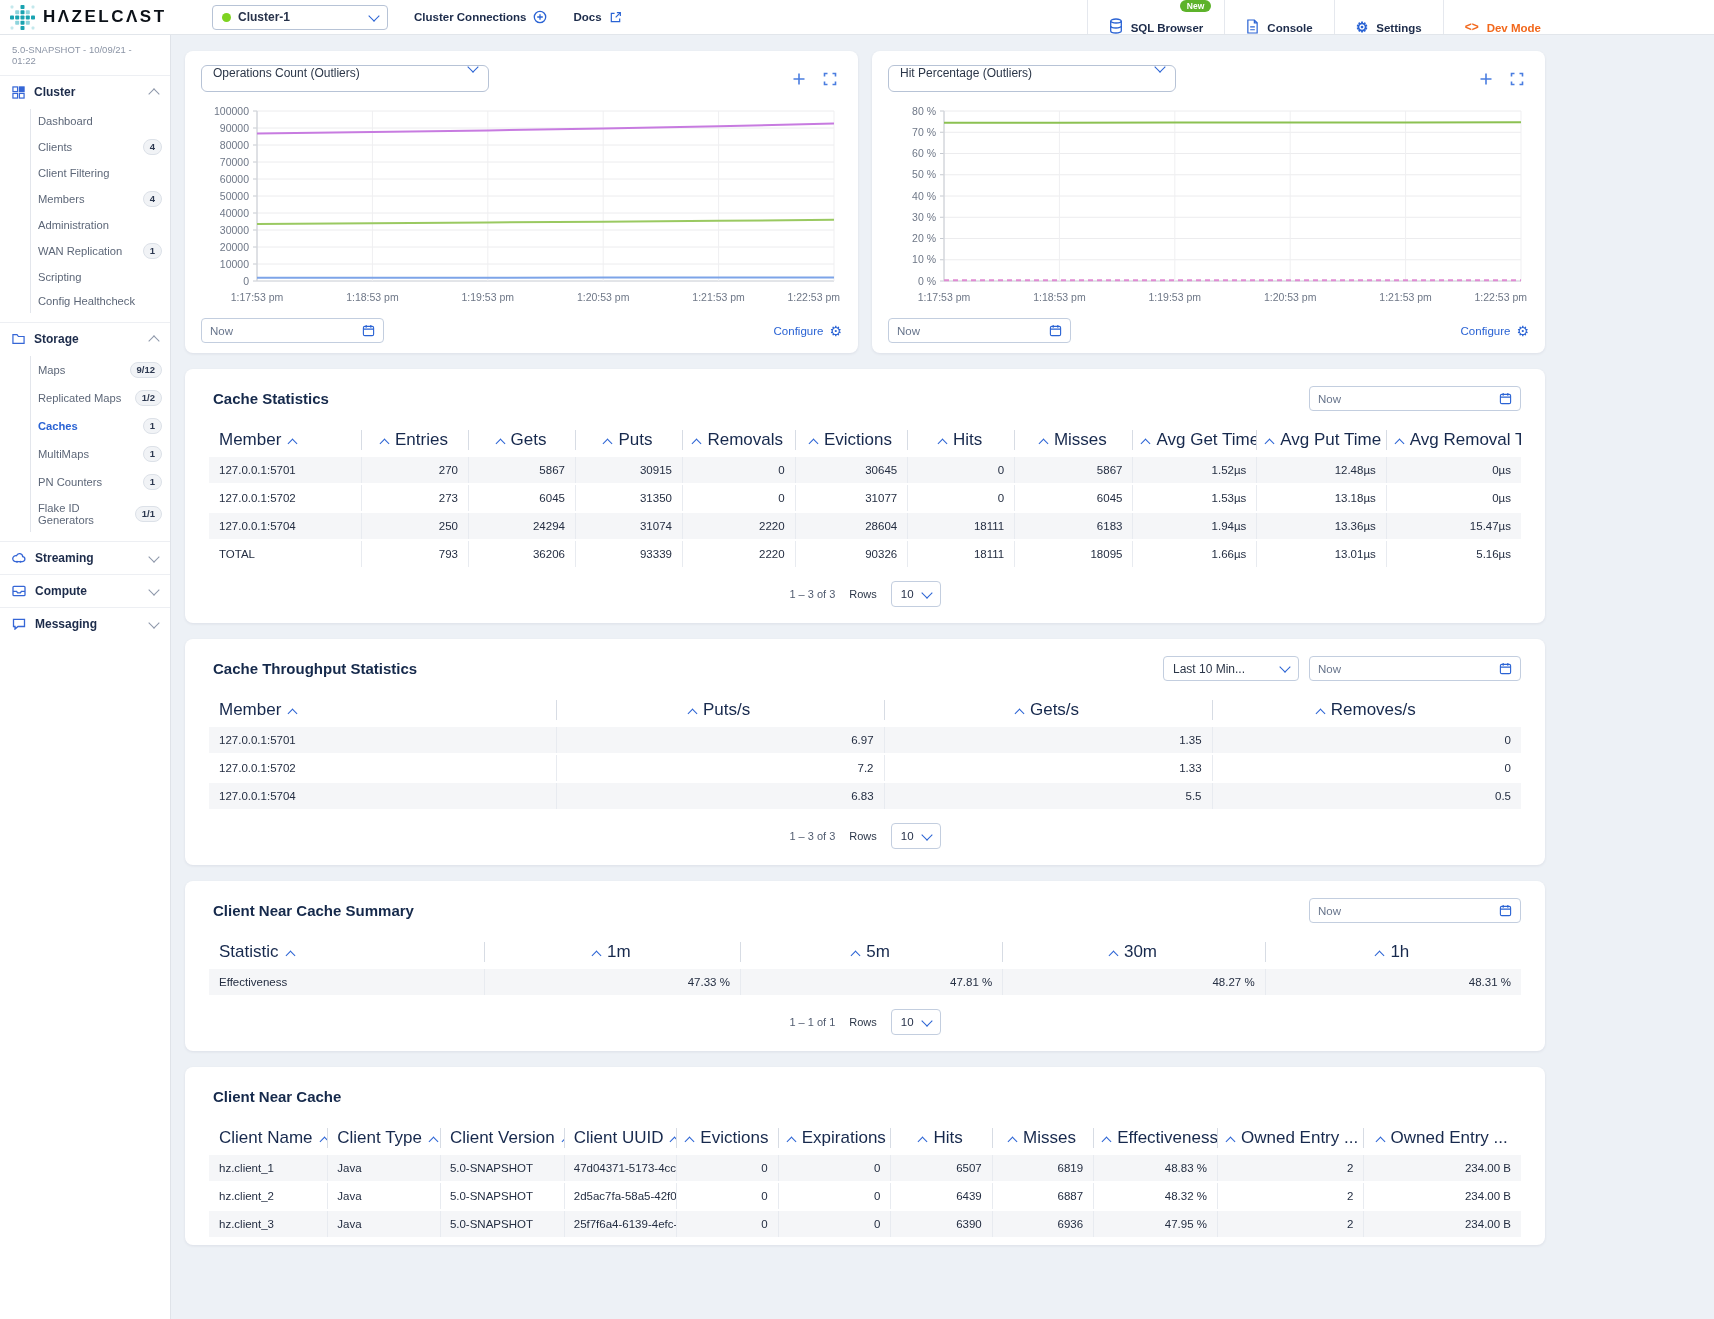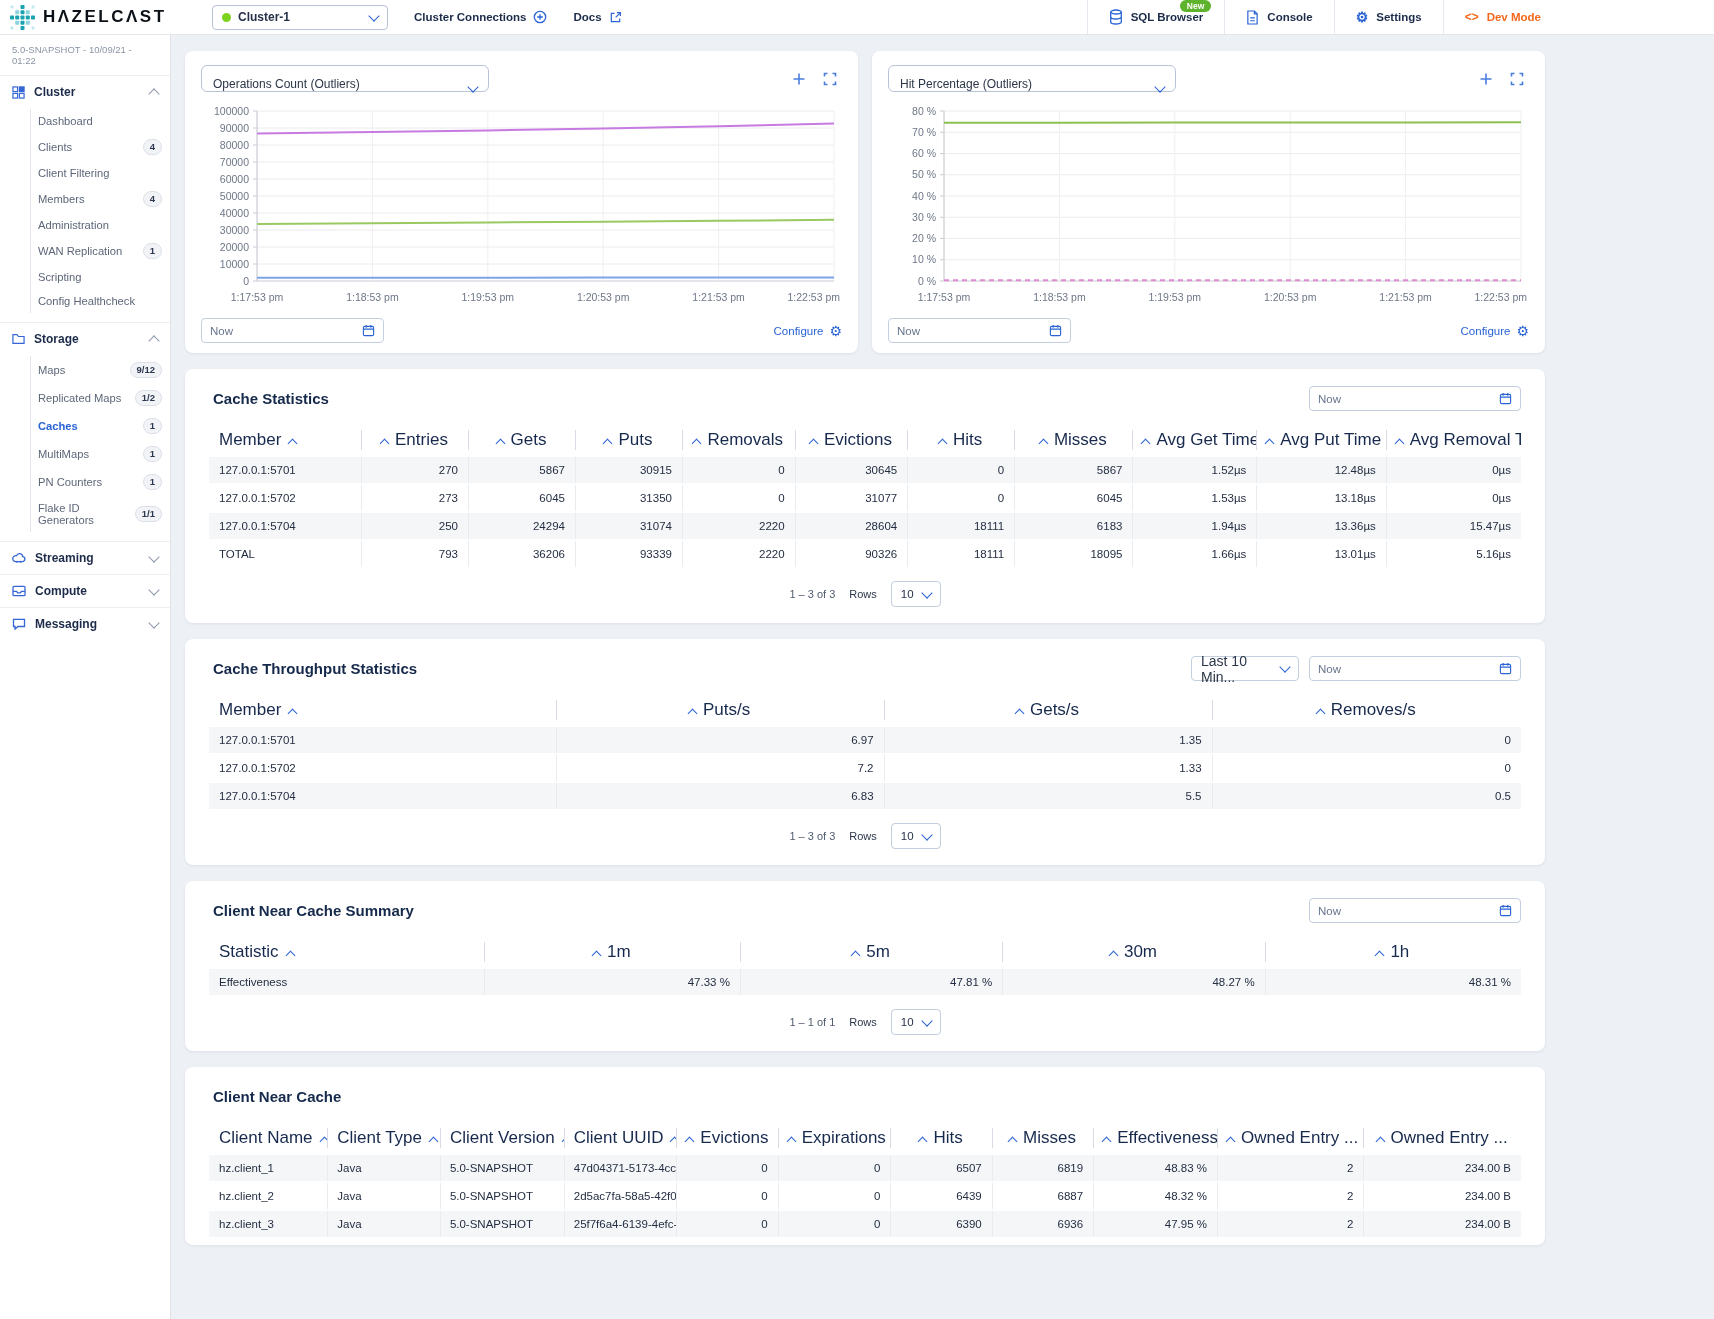--- a/index.html
+++ b/index.html
@@ -12,21 +12,21 @@
   .navbar{height:34px;background:#fff;border-bottom:1px solid #e2e6eb;display:flex;justify-content:space-between;align-items:stretch;}
   .nav-left{display:flex;align-items:center;gap:26px;padding-left:10px;}
   .brand{display:flex;align-items:center;gap:8px;width:176px;cursor:pointer;}
   .brand-text{font-weight:700;font-size:17px;letter-spacing:2.5px;color:#0c1118;}
   .cluster-select{width:156px;height:23px;border:1px solid #b7c3d6;border-radius:4px;display:flex;align-items:center;gap:7px;padding:0 9px;font-size:12px;font-weight:600;color:#27324a;background:#fff;cursor:pointer;}
   .status-dot{width:9px;height:9px;border-radius:50%;background:#7ed321;flex:none;}
   .cluster-select .chev{margin-left:auto;}
   .nav-link{display:flex;gap:7px;align-items:center;font-weight:700;font-size:11.5px;color:#1c2b4a;cursor:pointer;}
   .nav-link .nicon{color:#2a63d4;display:flex;}
   .nav-right{display:flex;align-items:stretch;padding-right:152px;}
-  .nav-item{display:flex;align-items:center;gap:8px;padding:10px 21px;border-left:1px solid #e5e8ee;font-weight:700;font-size:11.5px;color:#1c2b4a;position:relative;cursor:pointer;}
+  .nav-item{display:flex;align-items:flex-end;gap:8px;padding:0 21px;border-left:1px solid #e5e8ee;font-weight:700;font-size:11.5px;color:#1c2b4a;position:relative;cursor:pointer;}
   .nav-item .nicon{color:#2a63d4;display:flex;}
   .new-badge{position:absolute;top:0px;right:13px;background:#5db32b;color:#fff;font-size:8.5px;font-weight:700;padding:1px 7px;border-radius:8px;}
   .nav-item.dev{color:#f2681c;}
   .code-icon{font-weight:700;font-size:12px;letter-spacing:0px;color:#f2681c;}
   
   .app{display:flex;height:1285px;}
   .sidebar{width:170px;flex:none;background:#fff;border-right:1px solid #dfe3e9;overflow:hidden;}
   .version{font-size:9.5px;color:#8b94a5;padding:9px 12px 9px;}
   .sec-head{display:flex;align-items:center;gap:9px;padding:9px 12px;border-top:1px solid #edeff3;font-size:12px;font-weight:700;color:#1c2b4a;cursor:pointer;}
   .sec-icon{color:#3566d6;display:flex;}
@@ -41,35 +41,35 @@
   
   .title-card{height:52px;display:flex;align-items:center;justify-content:space-between;padding:0 20px;}
   .title-wrap{display:flex;align-items:center;gap:10px;}
   .title-wrap h1{font-size:14.5px;font-weight:700;color:#15294b;margin:0;}
   .doc-ic{color:#2a63d4;display:flex;cursor:pointer;}
   .pill-btn{display:flex;align-items:center;gap:9px;border:1.5px solid #2a63d4;color:#2a63d4;background:#fff;border-radius:14px;height:25px;padding:0 14px;font-size:11px;font-weight:700;letter-spacing:.4px;font-family:inherit;cursor:pointer;}
   
   .charts-row{display:flex;gap:14px;}
   .chart-card{width:673px;padding:14px 16px 10px;}
   .chart-top{display:flex;justify-content:space-between;align-items:center;}
-  .select{border:1px solid #b7c3d6;border-radius:6px;height:27px;display:flex;align-items:flex-end;justify-content:space-between;padding:0 11px;font-size:12px;color:#2b3648;width:288px;background:#fff;cursor:pointer;box-sizing:border-box;}
+  .select{border:1px solid #b7c3d6;border-radius:6px;height:27px;display:flex;align-items:flex-start;justify-content:space-between;padding:0 11px;font-size:12px;color:#2b3648;width:288px;background:#fff;cursor:pointer;box-sizing:border-box;}
   .chart-actions{display:flex;gap:17px;color:#4a7de0;align-items:center;padding-right:5px;}
   .chart-actions .aicon{display:flex;cursor:pointer;}
   .chart-plot{margin-top:9px;height:212px;}
   .chart-foot{display:flex;justify-content:space-between;align-items:center;margin-top:5px;}
   .date-input{border:1px solid #c3cedf;border-radius:4px;height:25px;display:flex;align-items:center;justify-content:space-between;padding:0 8px;font-size:11.5px;color:#68758c;width:183px;background:#fff;box-sizing:border-box;cursor:pointer;}
   .configure{display:flex;gap:6px;align-items:center;color:#2a63d4;font-size:11.5px;cursor:pointer;}
   .gear-glyph{font-size:14px;line-height:1;color:#2a63d4;}
   
   .table-card{padding:16px 24px 6px;}
   .card-head{display:flex;justify-content:space-between;align-items:center;min-height:27px;}
   .card-head h2{font-size:15px;font-weight:700;color:#15294b;margin:4px;}
   .head-controls{display:flex;gap:10px;}
   .date-input.w210{width:212px;}
-  .range-select{width:108px;height:25px;border:1px solid #c3cedf;border-radius:4px;display:flex;align-items:center;justify-content:space-between;padding:0 9px;font-size:14px;color:#2b3648;background:#fff;box-sizing:border-box;cursor:pointer;}
+  .range-select{width:136px;height:25px;border:1px solid #c3cedf;border-radius:4px;display:flex;align-items:center;justify-content:space-between;padding:0 9px;font-size:12px;color:#2b3648;background:#fff;box-sizing:border-box;cursor:pointer;}
   table{width:100%;border-collapse:collapse;margin-top:11px;table-layout:fixed;}
   th{font-size:17px;font-weight:400;color:#17294d;padding:7px 10px;position:relative;white-space:nowrap;overflow:hidden;cursor:pointer;}
   th.l{text-align:left;} th.r{text-align:center;}
   th:not(:first-child)::before{content:'';position:absolute;left:0;top:22%;height:56%;width:1px;background:#d7dce4;}
   td{font-size:11.5px;color:#242e42;padding:7px 10px;border-bottom:2px solid #fff;position:relative;white-space:nowrap;overflow:hidden;}
   td.l{text-align:left;} td.r{text-align:right;}
   td:not(:first-child)::before{content:'';position:absolute;left:0;top:0;height:100%;width:1px;background:#e8ebf0;}
   tbody tr:nth-child(odd) td{background:#f5f6f8;}
   .caret{display:inline-block;width:6px;height:6px;border-left:1.6px solid #2a63d4;border-top:1.6px solid #2a63d4;transform:rotate(45deg);position:relative;top:2px;}
   th.r .caret{margin-right:7px;} th.l .caret{margin-left:8px;}

